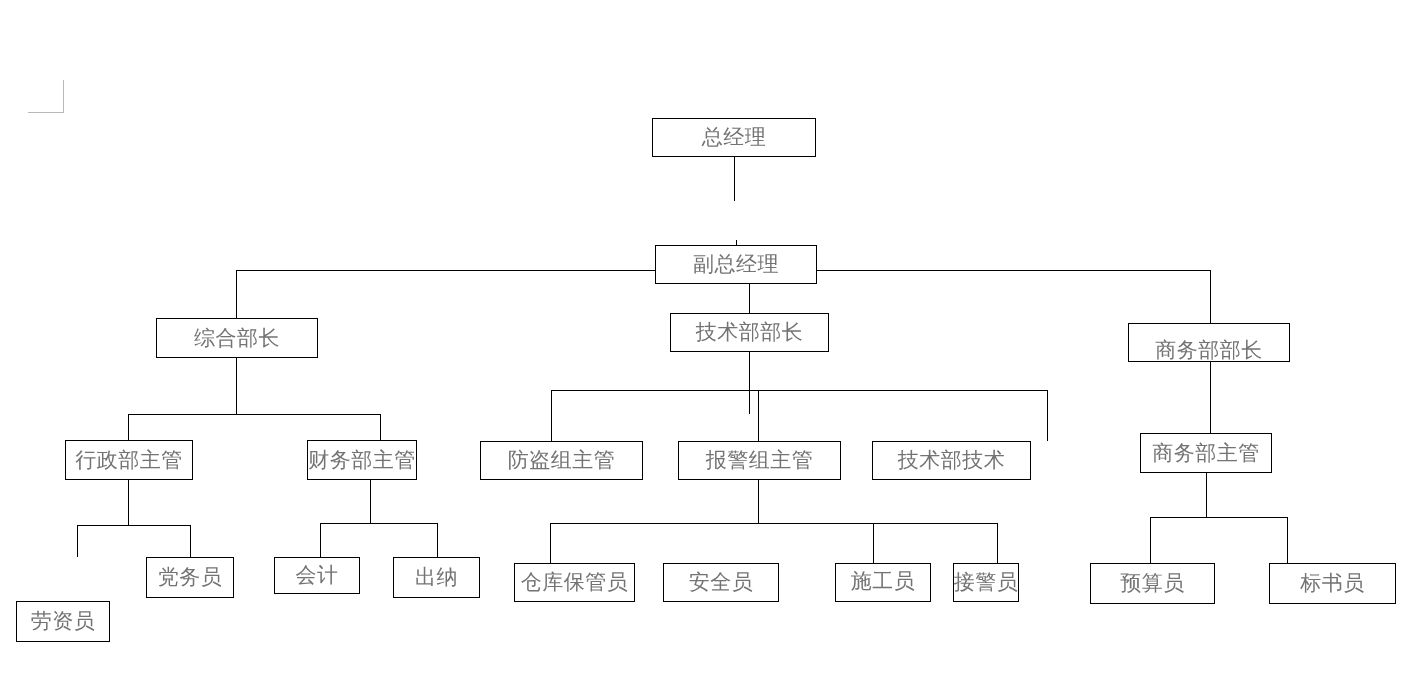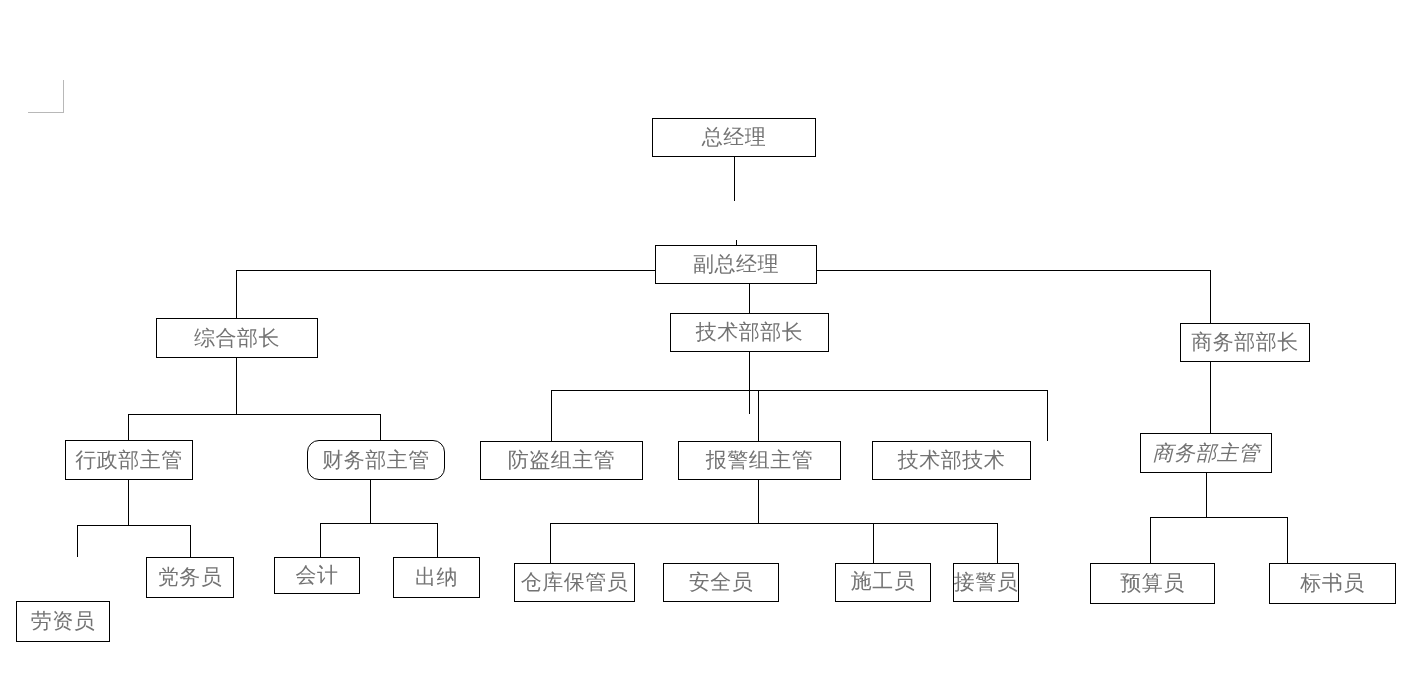--- a/index.html
+++ b/index.html
@@ -103,39 +103,39 @@
       </div>
       <div class="node-box" style="left: 655px; top: 201px; width: 162px; height: 39px; margin-top: 44px;">
         <span>副总经理</span>
       </div>
       <div class="node-box" style="left: 156px; top: 318px; width: 162px; height: 40px;">
         <span>综合部长</span>
       </div>
       <div class="node-box" style="left: 670px; top: 313px; width: 159px; height: 39px;">
         <span>技术部部长</span>
       </div>
-      <div class="node-box" style="left: 1180px; top: 323px; width: 130px; height: 39px;">
+      <div class="node-box" style="left: 1128px; top: 323px; width: 162px; height: 39px; align-items: flex-end;">
         <span>商务部部长</span>
       </div>
       <div class="node-box" style="left: 65px; top: 440px; width: 128px; height: 40px;">
         <span>行政部主管</span>
       </div>
-      <div class="node-box" style="left: 307px; top: 440px; width: 138px; height: 40px; border-radius: 12px;">
+      <div class="node-box" style="left: 307px; top: 440px; width: 110px; height: 40px;">
         <span>财务部主管</span>
       </div>
       <div class="node-box" style="left: 480px; top: 441px; width: 163px; height: 39px;">
         <span>防盗组主管</span>
       </div>
       <div class="node-box" style="left: 678px; top: 441px; width: 163px; height: 39px;">
         <span>报警组主管</span>
       </div>
       <div class="node-box" style="left: 872px; top: 441px; width: 159px; height: 39px;">
         <span>技术部技术</span>
       </div>
-      <div class="node-box" style="left: 1140px; top: 433px; width: 132px; height: 40px; font-style: italic;">
+      <div class="node-box" style="left: 1140px; top: 433px; width: 132px; height: 40px;">
         <span>商务部主管</span>
       </div>
       <div class="node-box" style="left: 16px; top: 557px; width: 94px; height: 41px; margin-top: 44px;">
         <span>劳资员</span>
       </div>
       <div class="node-box" style="left: 146px; top: 557px; width: 88px; height: 41px;">
         <span>党务员</span>
       </div>
       <div class="node-box" style="left: 274px; top: 557px; width: 86px; height: 37px;">
         <span>会计</span>

